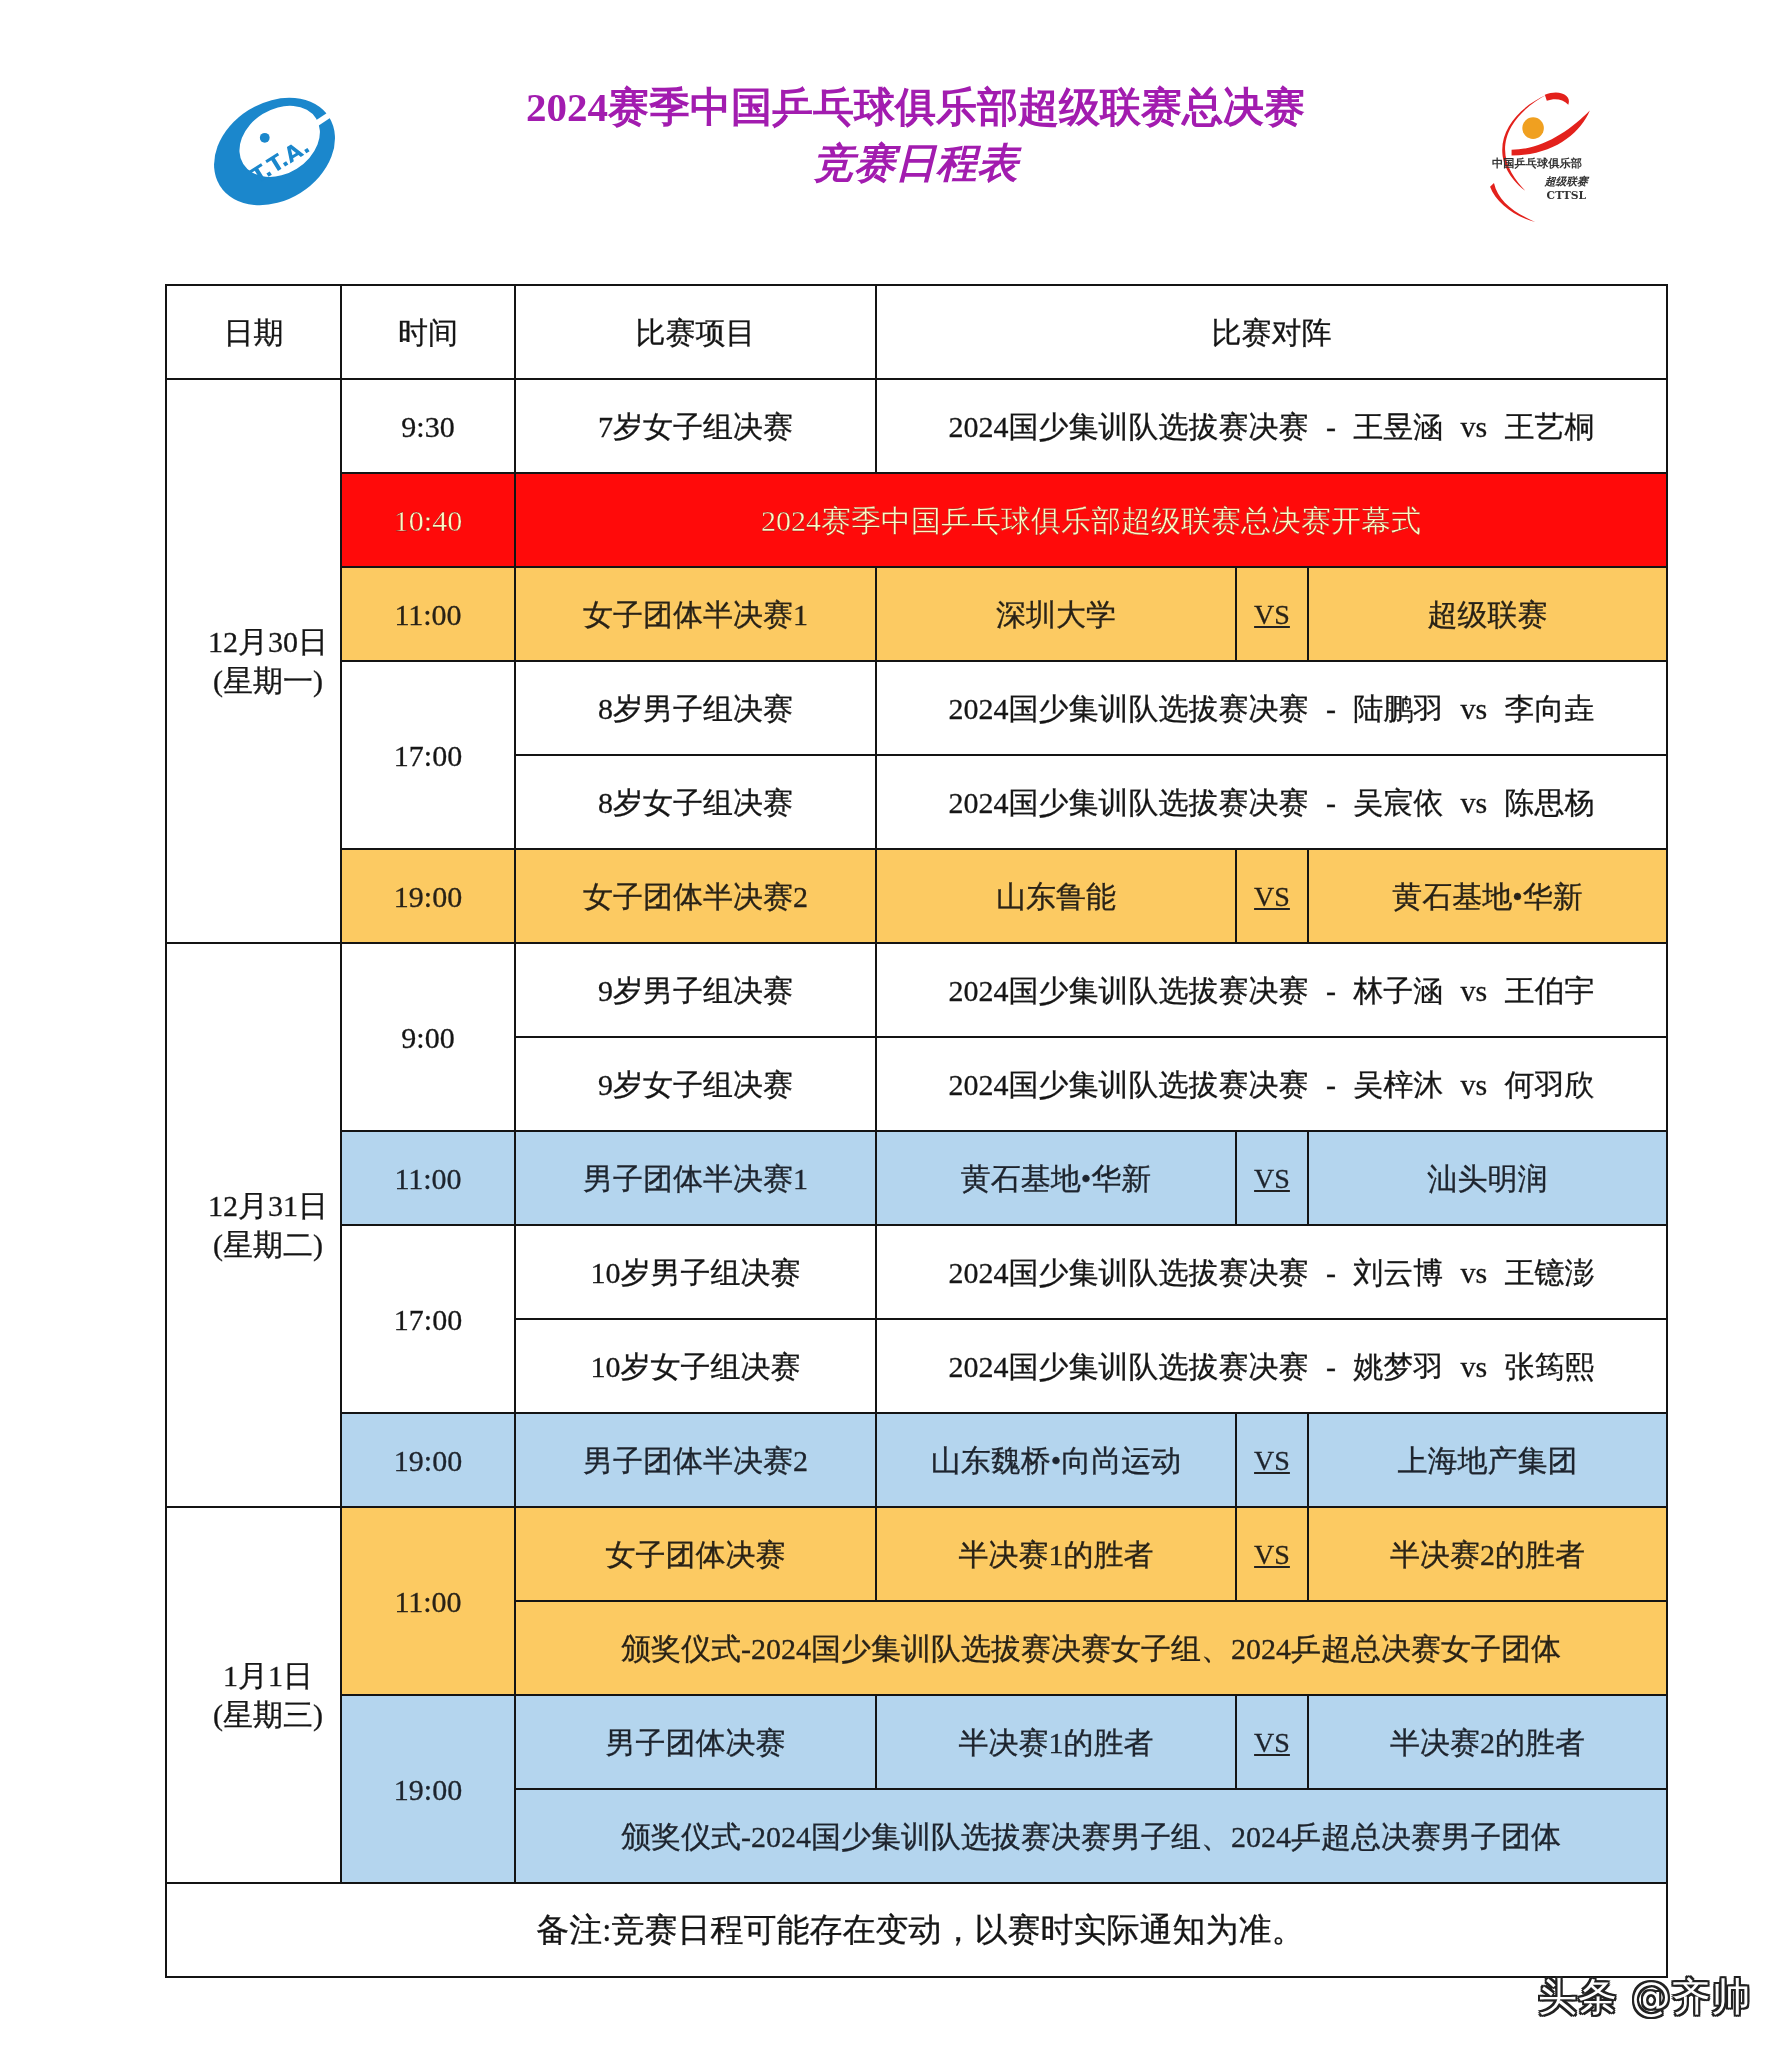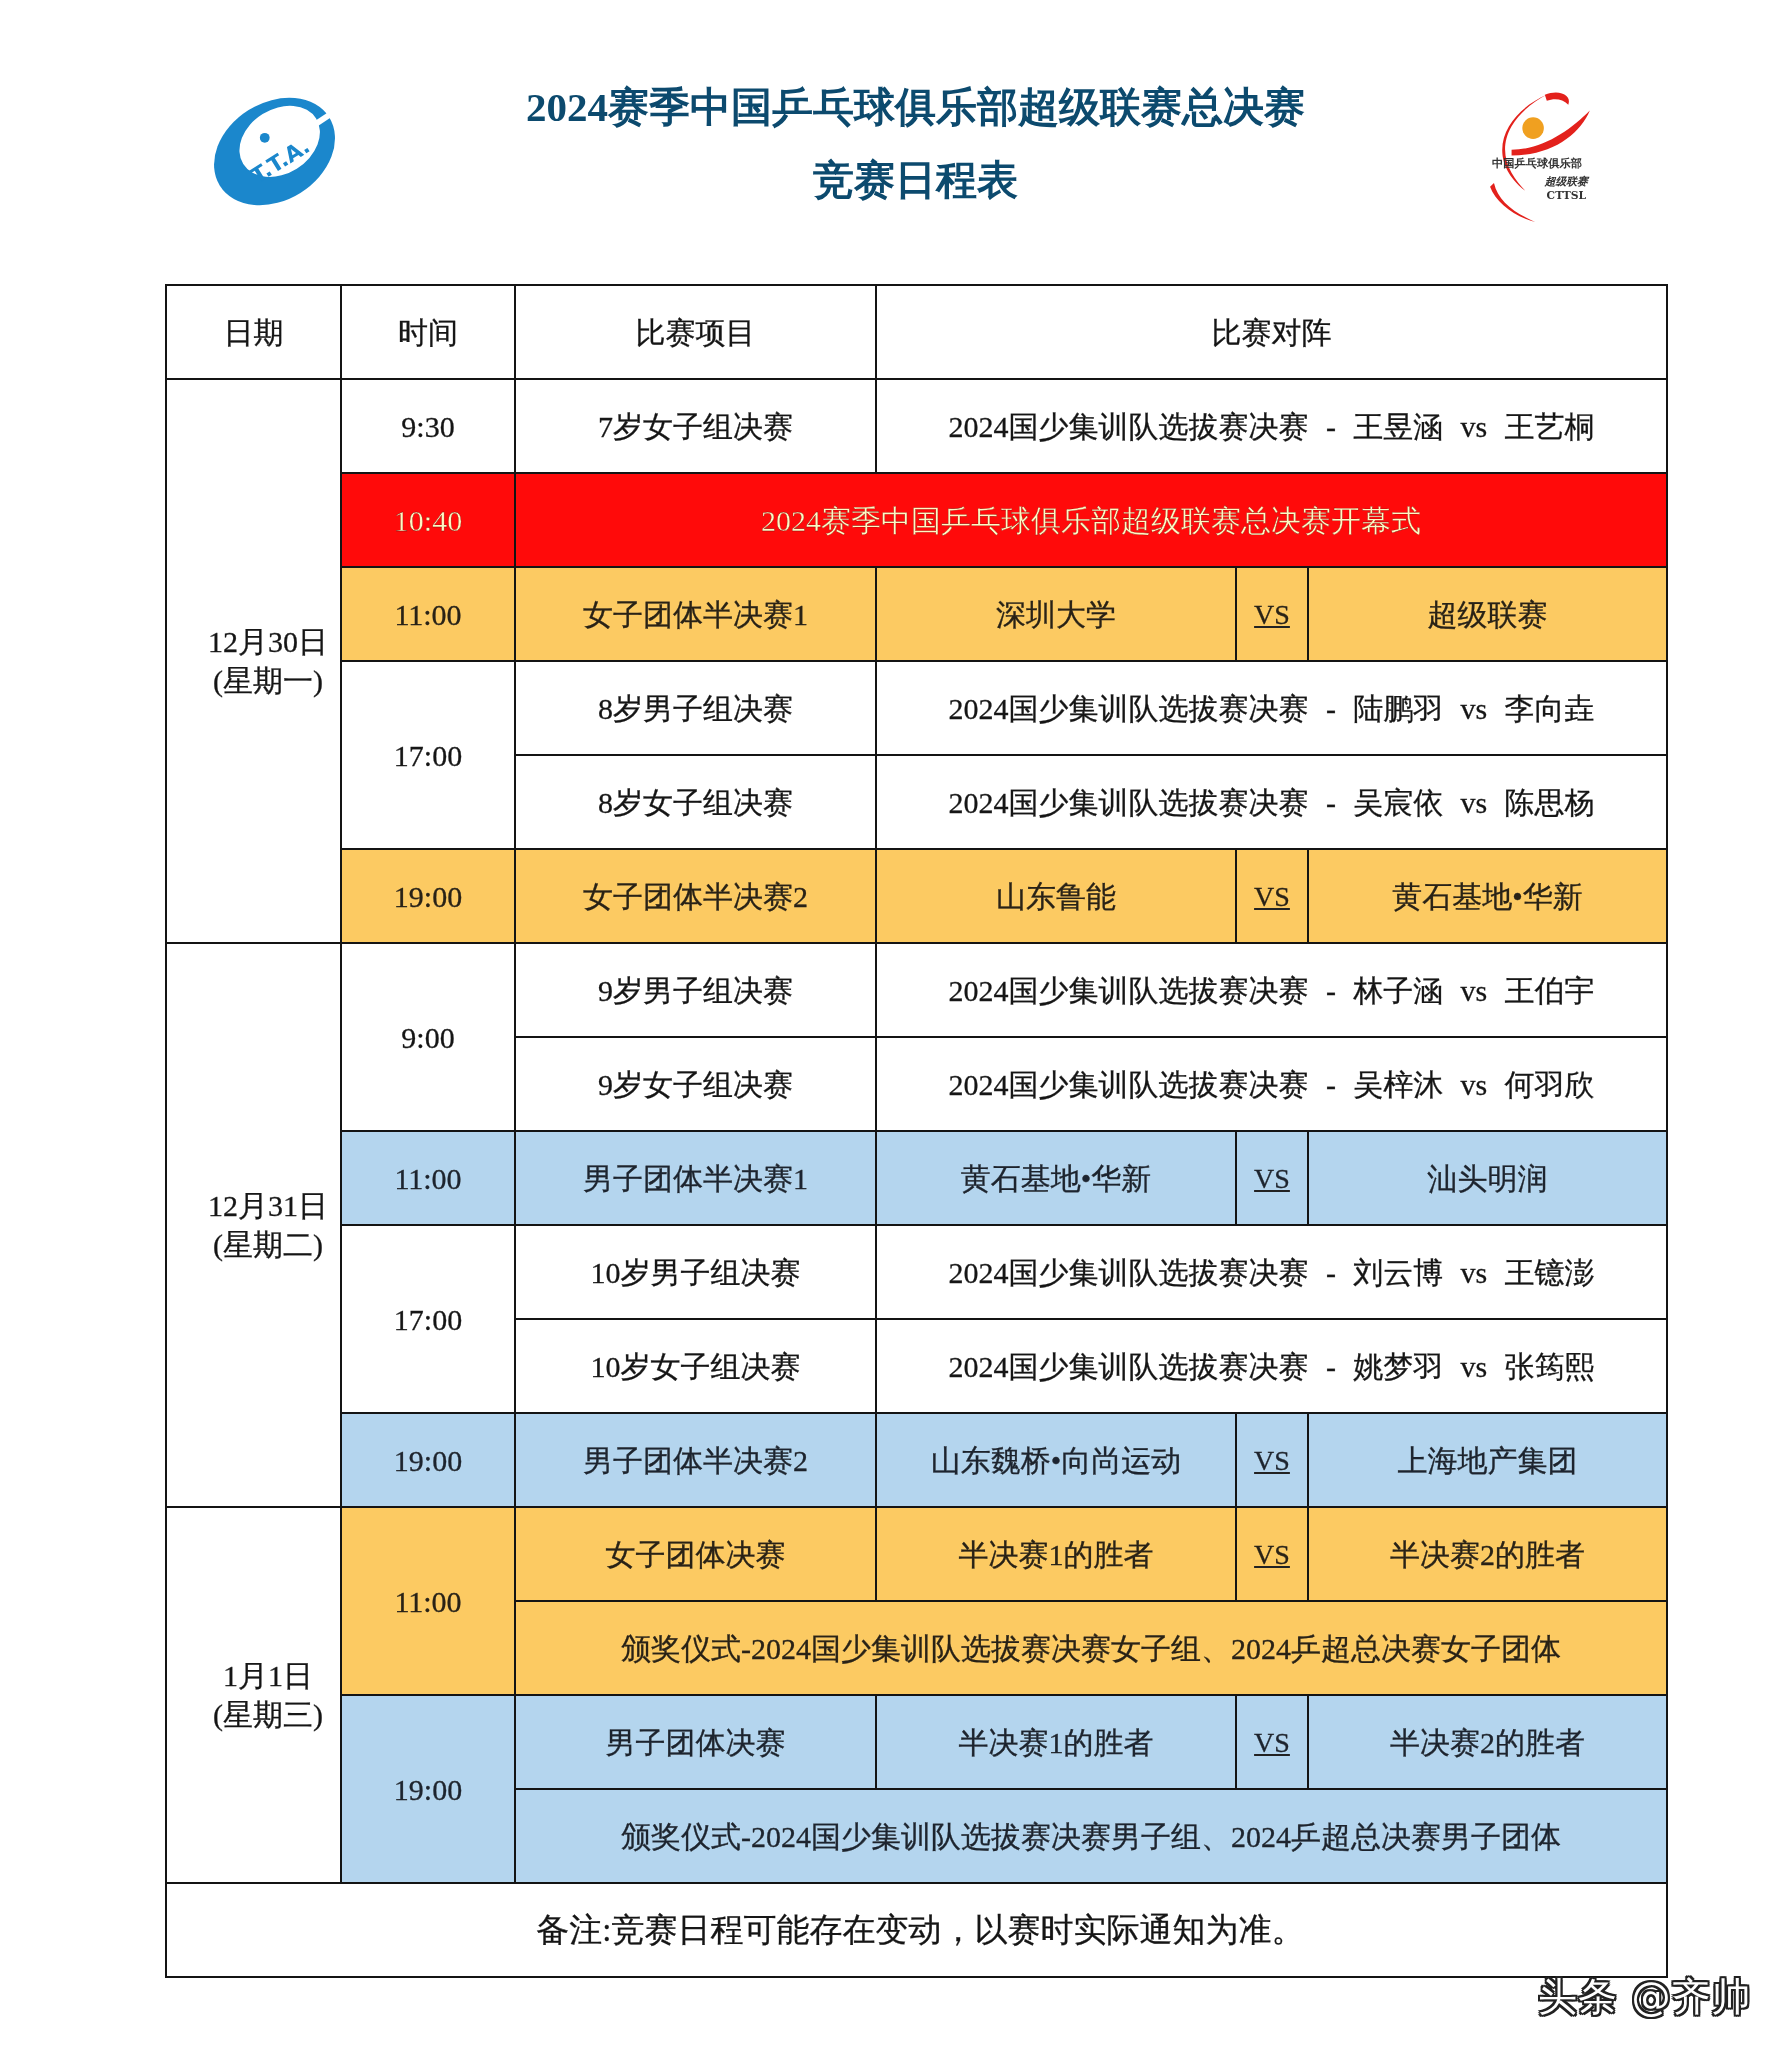--- a/index.html
+++ b/index.html
@@ -4,25 +4,25 @@
 <style>
   html, body { margin: 0; padding: 0; }
   body {
     width: 1789px; height: 2054px; position: relative; overflow: hidden;
     background: #ffffff;
     font-family: "Liberation Serif", "DejaVu Serif", serif;
     color: #151515;
   }
   .title-line {
     position: absolute; left: 165px; width: 1501px; text-align: center;
-    font-weight: bold; font-size: 41px; line-height: 47px; color: #0c4a6e;
+    font-weight: bold; font-size: 41px; line-height: 47px; color: #a21caf;
     letter-spacing: 0px;
   }
   #title1 { top: 84px; }
-  #title2 { top: 157px; }
+  #title2 { top: 140px; font-style: italic; }
   .logo { position: absolute; }
   #logo-left { left: 206px; top: 89px; width: 138px; height: 124px; }
   #logo-right { left: 1476px; top: 89px; width: 123px; height: 134px; }
 
   table.sched {
     position: absolute; left: 165px; top: 284px; width: 1501px;
     border-collapse: collapse; table-layout: fixed;
     border: 2.9px solid #000;
   }
   table.sched th, table.sched td {

